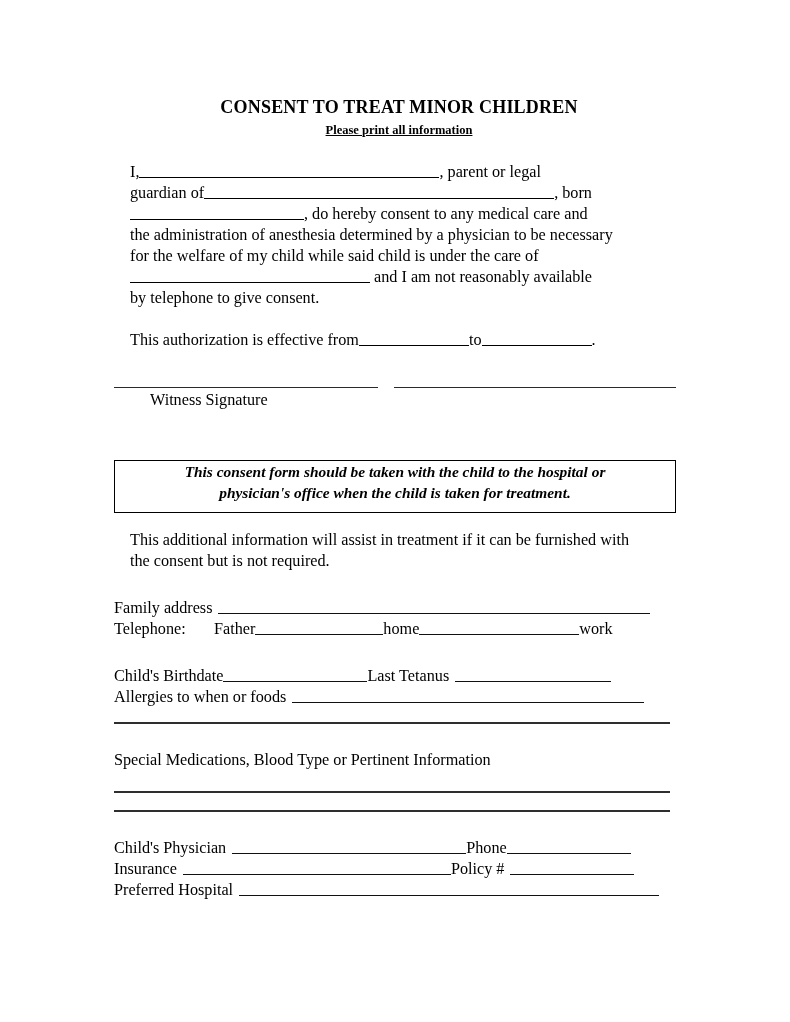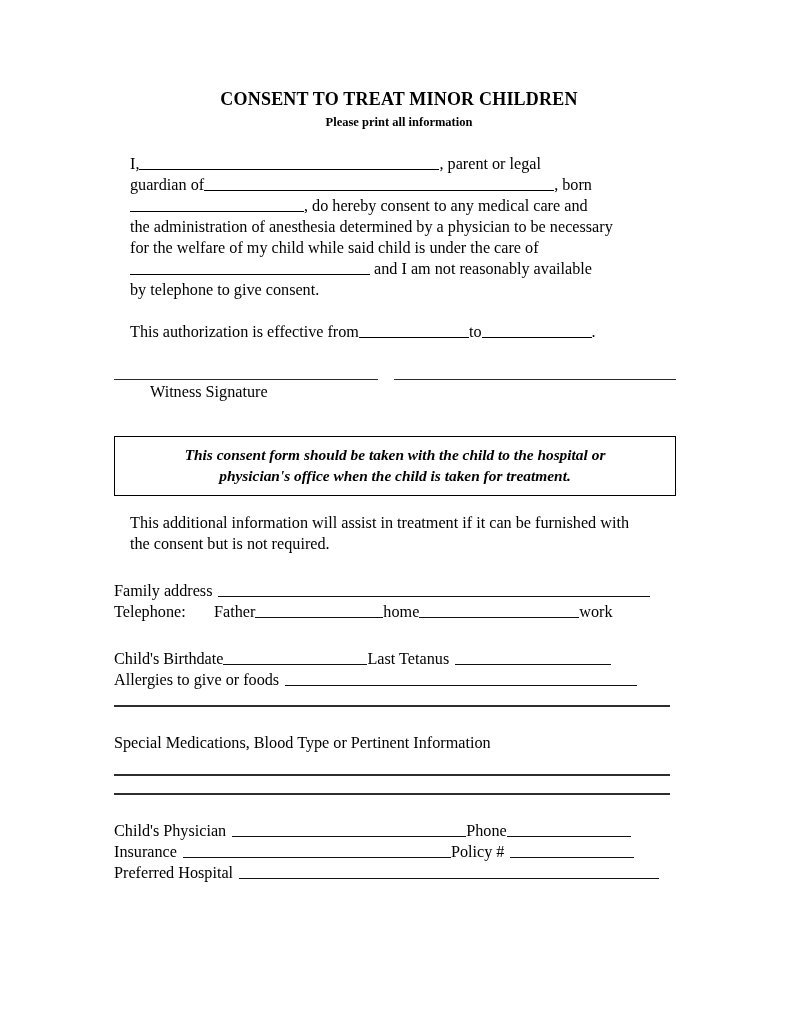--- a/index.html
+++ b/index.html
@@ -18,39 +18,40 @@
   .page {
     position: absolute;
     left: 0; top: 0;
     width: 790px;
     height: 1022px;
     background: #fff;
   }
   .content {
     position: absolute;
     left: 114px;
-    top: 88px;
+    top: 96px;
     width: 562px;
   }
 
   
   .title {
     text-align: center;
     font-size: 18px;
     letter-spacing: 0.2px;
     line-height: 1.25;
     margin: 0;
     padding-left: 8px;
   }
   .subtitle {
     text-align: center;
     font-size: 12.5px;
     font-weight: bold;
     margin: 4px 0 0 0;
     padding-left: 8px;
+    text-decoration: underline;
   }
 
   
   .body-para {
     font-size: 16.2px;
     line-height: 21px;
     margin: 16px;
     text-align: left;
   }
   .para-consent { margin-top: 24px; }
@@ -103,23 +104,23 @@
   .witness-labels {
     display: flex;
     font-size: 16.2px;
     line-height: 21px;
     margin-top: 2px;
   }
   .witness-labels .wl1 { width: 280px; margin-left: 36px; }
 
   
   .notice-box {
-    margin-top: 33px;
+    margin-top: 49px;
     border: 1.4px solid #000;
-    padding: 7px 14px 9px 14px;
+    padding: 0 14px 9px 14px;
     width: 532px;
     box-sizing: content-box;
   }
   .notice-text {
     font-size: 15.4px;
     font-weight: bold;
     font-style: italic;
     line-height: 21px;
     text-align: center;
     margin: 0;
@@ -209,21 +210,21 @@
     <div class="info-section">
       <div class="info-row"><span class="lbl">Family address</span><span class="u u-addr"></span></div>
 
       <div class="info-row"><span class="tel-lead">Telephone:</span><span>Father</span><span class="u u-phone"></span><span>home</span><span class="u u-work"></span><span>work</span></div>
 
     </div>
 
     <div class="info-section">
       <div class="info-row"><span>Child's Birthdate</span><span class="u u-bday"></span><span>Last Tetanus</span><span class="u u-tetanus"></span></div>
 
-      <div class="info-row"><span>Allergies to give or foods</span><span class="u u-allergy"></span></div>
+      <div class="info-row"><span>Allergies to when or foods</span><span class="u u-allergy"></span></div>
 
       <hr class="full-rule allergy-rule2">
     </div>
 
     <div class="med-section">
       <p class="med-head">Special Medications, Blood Type or Pertinent Information</p>
       <hr class="full-rule med-rule1">
       <hr class="full-rule med-rule2">
     </div>
 

